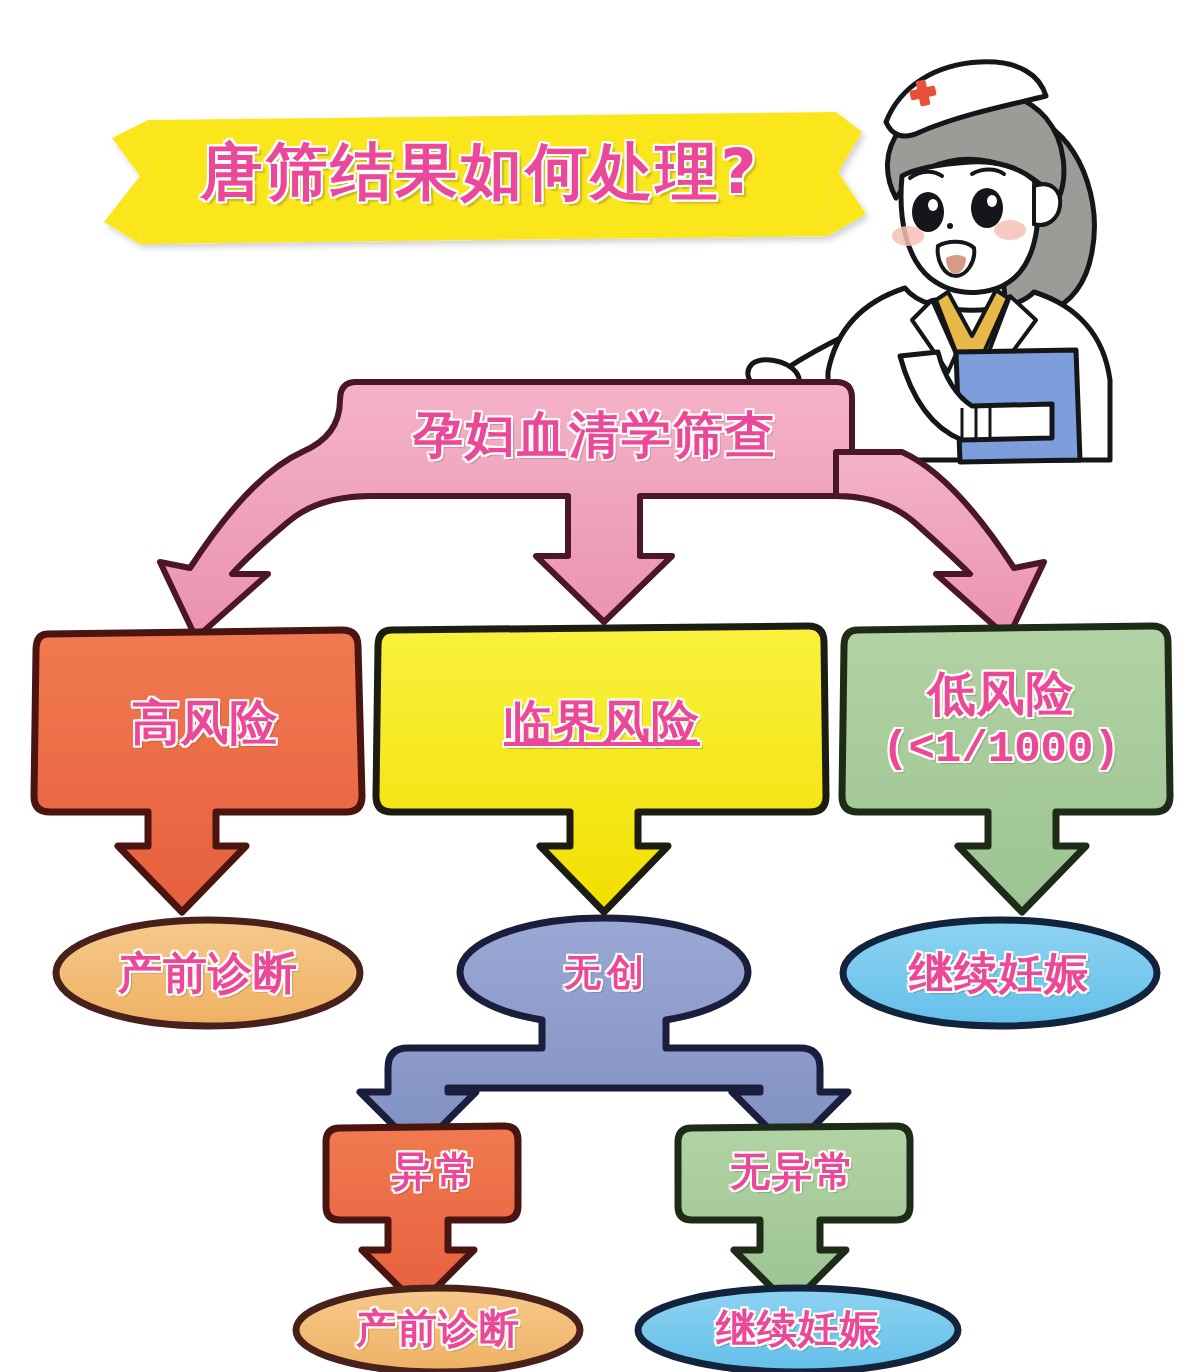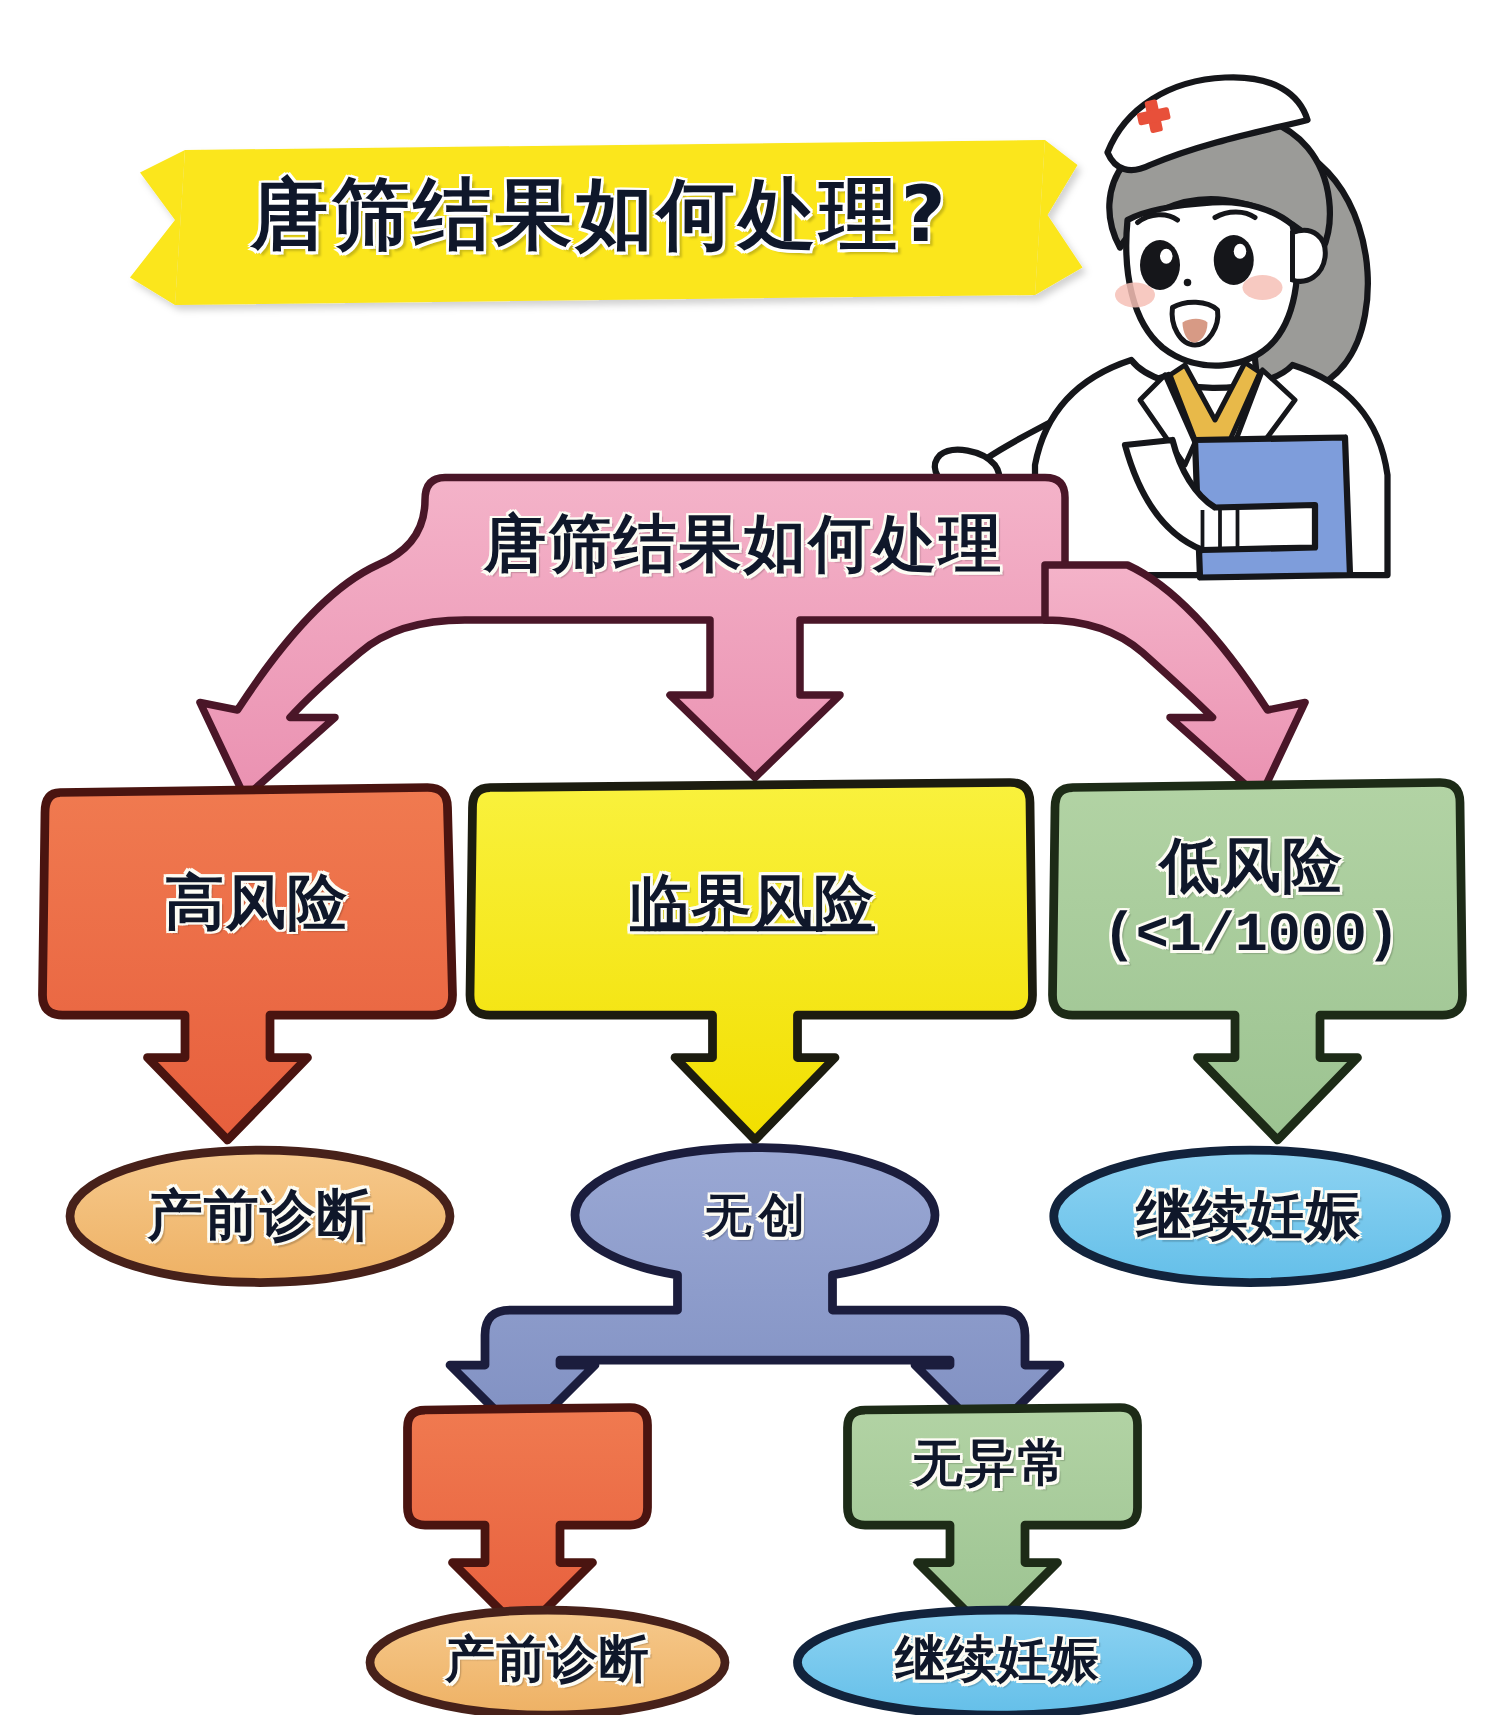--- a/index.html
+++ b/index.html
@@ -25,21 +25,21 @@
     inset: 0;
   }
   
   .lbl {
     position: absolute;
     display: flex;
     flex-direction: column;
     align-items: center;
     justify-content: center;
     text-align: center;
-    color: #0f172a;
+    color: #ec4899;
     font-weight: 700;
     line-height: 1.08;
     white-space: nowrap;
     letter-spacing: 1px;
     -webkit-text-stroke: 0px;
     text-shadow:
        2px 0 0 #fdfcf4, -2px 0 0 #fdfcf4, 0 2px 0 #fdfcf4, 0 -2px 0 #fdfcf4,
        2px 2px 0 #fdfcf4, -2px 2px 0 #fdfcf4, 2px -2px 0 #fdfcf4, -2px -2px 0 #fdfcf4,
        3px 3px 1px rgba(0,0,0,.18);
     pointer-events: none;
@@ -305,38 +305,39 @@
     </g>
 
     <ellipse cx="438" cy="1330" rx="142" ry="42" fill="url(#gradOrangeOval)" stroke="#47211a" stroke-width="7"></ellipse>
     <ellipse cx="798" cy="1330" rx="160" ry="42" fill="url(#gradSkyBlue)" stroke="#12233c" stroke-width="7"></ellipse>
   </svg>
 
   <div class="layer">
 
     <div class="lbl" id="title-text">唐筛结果如何处理?</div>
 
-    <div class="lbl" id="root-text">唐筛结果如何处理</div>
+    <div class="lbl" id="root-text">孕妇血清学筛查</div>
 
     <div class="lbl" id="risk-high-text">
       <span>高风险</span>
     </div>
 
     <div class="lbl" id="risk-mid-text">
       <span>临界风险</span>
     </div>
 
     <div class="lbl" id="risk-low-text">
       <span>低风险</span>
       <span class="risk-sub line2">(&lt;1/1000)</span>
     </div>
 
     <div class="lbl" id="res-pd1-text">产前诊断</div>
     <div class="lbl" id="res-nipt-text">无创</div>
     <div class="lbl" id="res-cp1-text">继续妊娠</div>
 
+    <div class="lbl" id="res-abn-text">异常</div>
     <div class="lbl" id="res-norm-text">无异常</div>
 
     <div class="lbl" id="res-pd2-text">产前诊断</div>
     <div class="lbl" id="res-cp2-text">继续妊娠</div>
   </div>
 
 </div>
 
 </body></html>

